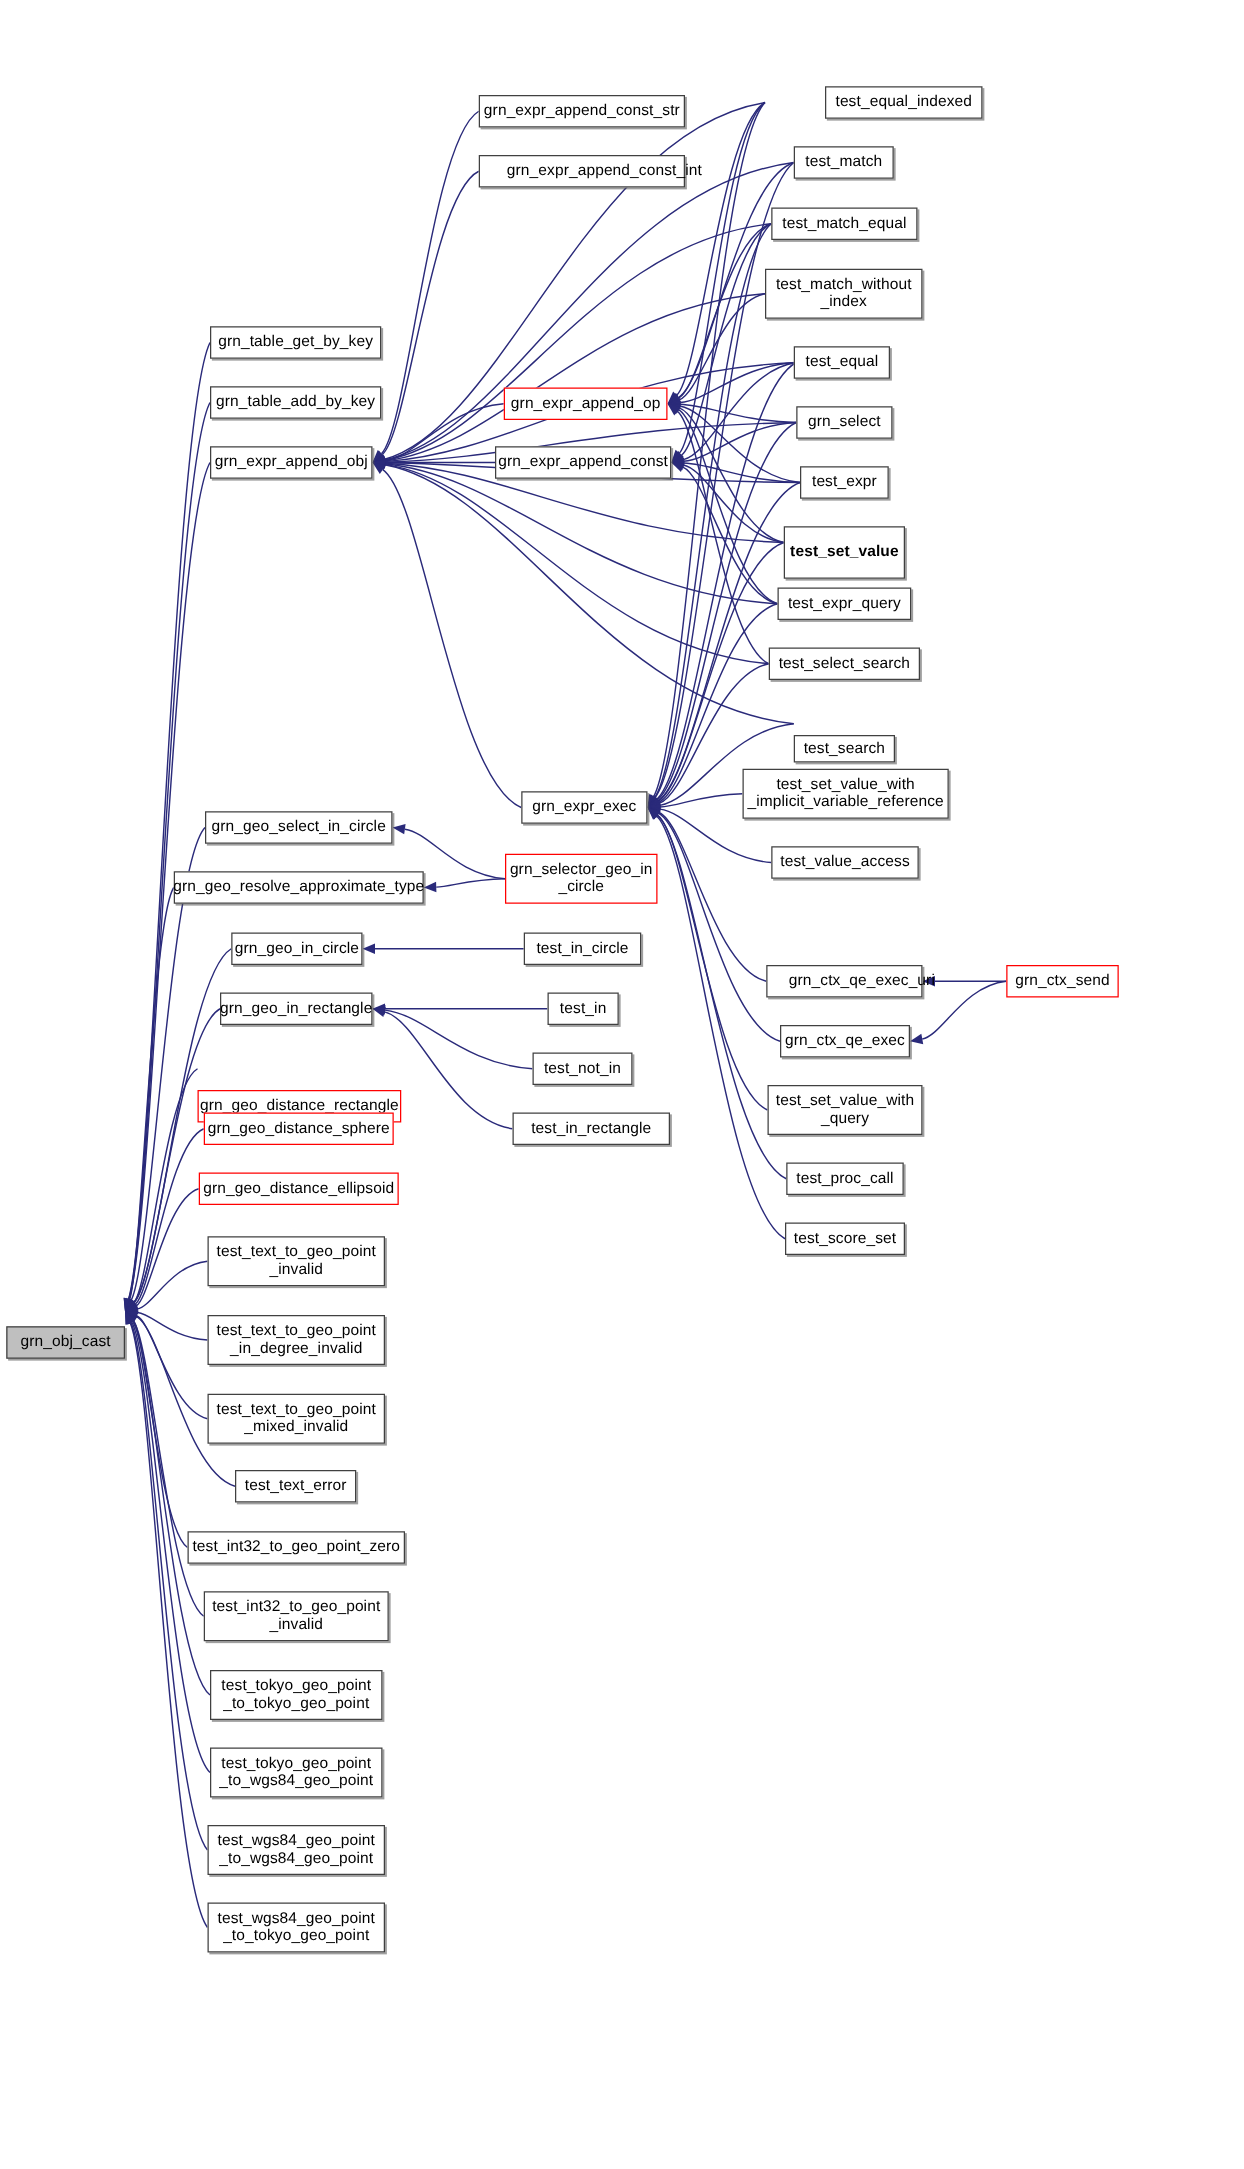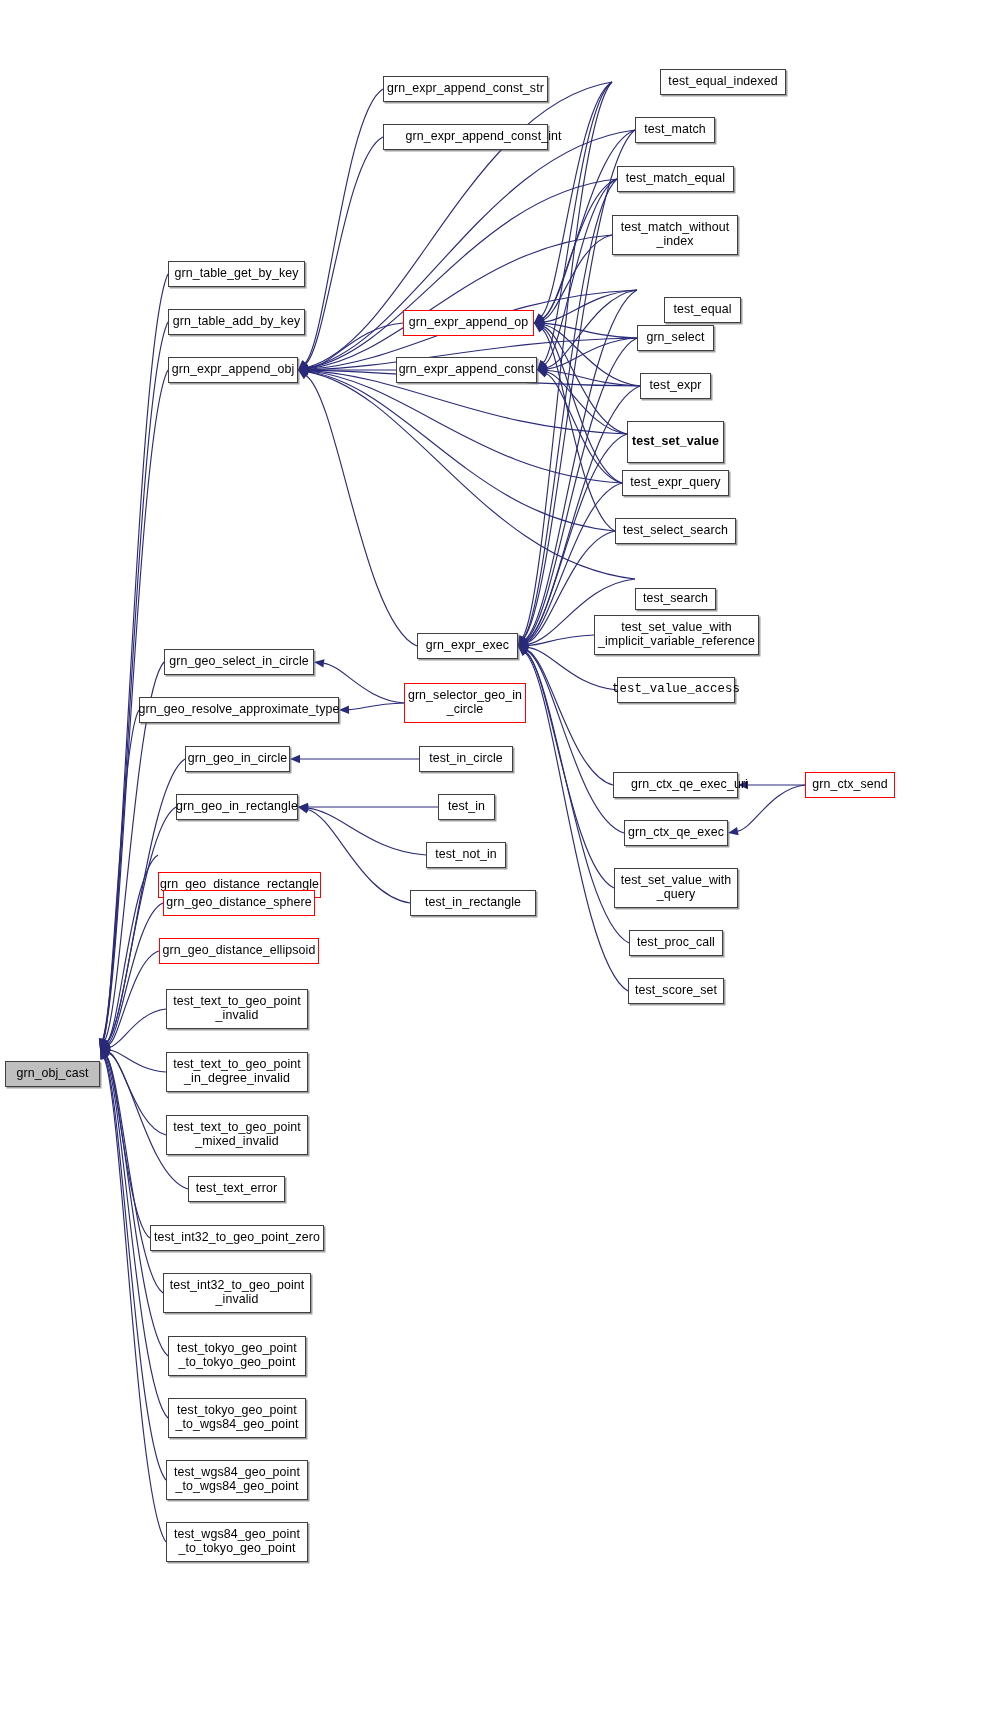--- a/index.html
+++ b/index.html
@@ -184,30 +184,30 @@
       <div class="node" style="left: 383px; top: 76px; width: 165px; height: 26px;">grn_expr_append_const_str</div>
       <div class="node" style="left: 383px; top: 124px; width: 165px; height: 26px; padding-left: 36px;">grn_expr_append_const_int</div>
       <div class="node red" style="left: 403px; top: 310px; width: 131px; height: 26px;">grn_expr_append_op</div>
       <div class="node" style="left: 396px; top: 357px; width: 141px; height: 26px;">grn_expr_append_const</div>
       <div class="node" style="left: 417px; top: 633px; width: 101px; height: 26px;">grn_expr_exec</div>
       <div class="node" style="left: 612px; top: 69px; width: 126px; height: 26px; margin-left: 48px;">test_equal_indexed</div>
       <div class="node" style="left: 635px; top: 117px; width: 80px; height: 26px;">test_match</div>
       <div class="node" style="left: 617px; top: 166px; width: 117px; height: 26px;">test_match_equal</div>
       <div class="node" style="left: 612px; top: 215px; width: 126px; height: 40px;">test_match_without
 _index</div>
-      <div class="node" style="left: 664px; top: 277px; width: 77px; height: 26px; margin-top: 20px;">test_equal</div>
+      <div class="node" style="left: 635px; top: 277px; width: 77px; height: 26px;">test_equal</div>
       <div class="node" style="left: 637px; top: 325px; width: 77px; height: 26px;">grn_select</div>
       <div class="node" style="left: 640px; top: 373px; width: 71px; height: 26px;">test_expr</div>
       <div class="node" style="left: 627px; top: 421px; width: 97px; height: 42px; font-weight: bold;">test_set_value</div>
       <div class="node" style="left: 622px; top: 470px; width: 107px; height: 26px;">test_expr_query</div>
       <div class="node" style="left: 615px; top: 518px; width: 121px; height: 26px;">test_select_search</div>
       <div class="node" style="left: 635px; top: 588px; width: 81px; height: 22px;">test_search</div>
       <div class="node" style="left: 594px; top: 615px; width: 165px; height: 40px;">test_set_value_with
 _implicit_variable_reference</div>
-      <div class="node" style="left: 617px; top: 677px; width: 118px; height: 26px; font-family: Liberation Mono, monospace;">test_value_access</div>
+      <div class="node" style="left: 617px; top: 677px; width: 118px; height: 26px;">test_value_access</div>
       <div class="node" style="left: 613px; top: 772px; width: 125px; height: 26px; padding-left: 28px;">grn_ctx_qe_exec_uri</div>
       <div class="node" style="left: 624px; top: 820px; width: 104px; height: 26px;">grn_ctx_qe_exec</div>
       <div class="node" style="left: 614px; top: 868px; width: 124px; height: 40px;">test_set_value_with
 _query</div>
       <div class="node" style="left: 629px; top: 930px; width: 94px; height: 26px;">test_proc_call</div>
       <div class="node" style="left: 628px; top: 978px; width: 96px; height: 26px;">test_score_set</div>
       <div class="node red" style="left: 805px; top: 772px; width: 90px; height: 26px;">grn_ctx_send</div>
       <div class="node" style="left: 164px; top: 649px; width: 150px; height: 26px;">grn_geo_select_in_circle</div>
       <div class="node" style="left: 139px; top: 697px; width: 200px; height: 26px;">grn_geo_resolve_approximate_type</div>
       <div class="node" style="left: 185px; top: 746px; width: 105px; height: 26px;">grn_geo_in_circle</div>

